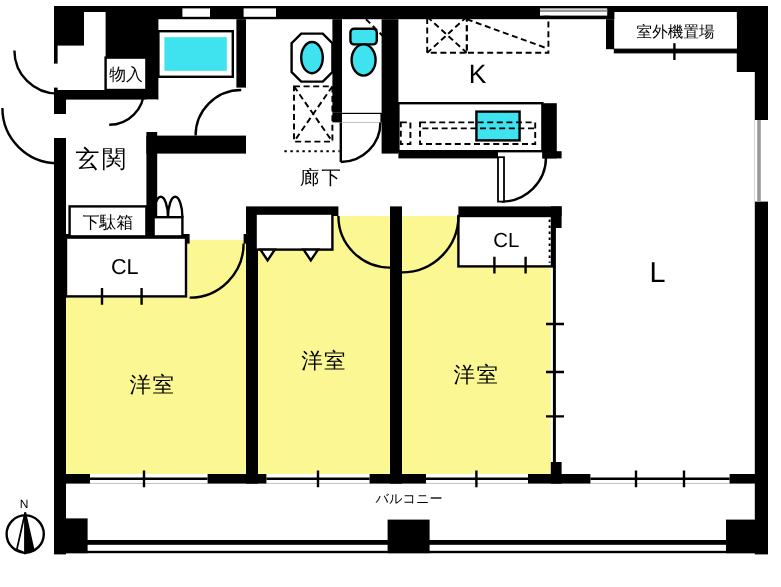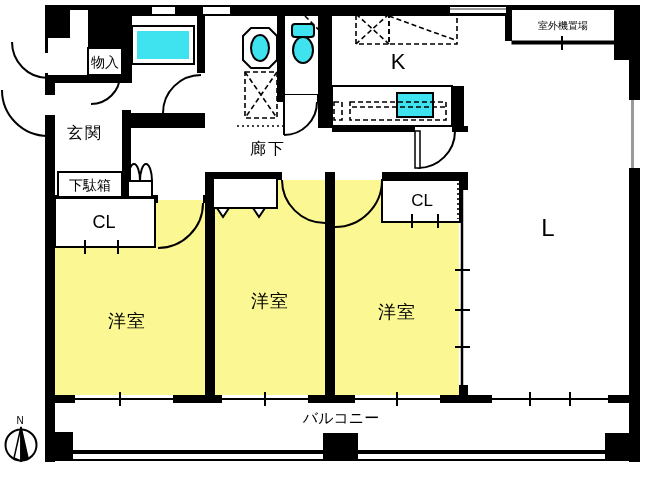--- a/index.html
+++ b/index.html
@@ -150,27 +150,27 @@
     <path class="ln" d="M455,270 H470 M455,310 H470 M455,347 H470"></path>
   </g>
 
   <g>
     <circle cx="21" cy="445" r="15.5" fill="#fff" stroke="#000" stroke-width="2"></circle>
     <polygon points="21,427 14,458 21,461" fill="#fff" stroke="#000" stroke-width="1.5"></polygon>
     <polygon points="21,427 28,458 21,461" fill="#000" stroke="#000" stroke-width="1.5"></polygon>
   </g>
 </svg>
 
-  <div class="lbl" style="left:85px;top:133px;font-size:16px;letter-spacing:2px;">玄関</div>
+  <div class="lbl" style="left:85px;top:133px;font-size:20px;letter-spacing:2px;">玄関</div>
   <div class="lbl" style="left:105px;top:62px;font-size:14px;">物入</div>
   <div class="lbl" style="left:90px;top:185px;font-size:14px;">下駄箱</div>
   <div class="lbl" style="left:268px;top:149px;font-size:16px;letter-spacing:2px;text-align:right;">廊下</div>
   <div class="lbl" style="left:398px;top:62px;font-size:22px;">K</div>
-  <div class="lbl" style="left:563px;top:26px;font-size:10px;">室外機置場</div>
+  <div class="lbl" style="left:563px;top:26px;font-size:13px;">室外機置場</div>
   <div class="lbl" style="left:104px;top:222px;font-size:18px;">CL</div>
   <div class="lbl" style="left:422px;top:200px;font-size:17px;">CL</div>
   <div class="lbl" style="left:127px;top:321px;font-size:18px;letter-spacing:1px;">洋室</div>
   <div class="lbl" style="left:270px;top:301px;font-size:18px;letter-spacing:1px;">洋室</div>
   <div class="lbl" style="left:397px;top:312px;font-size:18px;letter-spacing:1px;">洋室</div>
   <div class="lbl" style="left:548px;top:228px;font-size:24px;">L</div>
-  <div class="lbl" style="left:341px;top:417px;font-size:15px;text-align:center;">バルコニー</div>
+  <div class="lbl" style="left:341px;top:417px;font-size:11px;text-align:center;">バルコニー</div>
   <div class="lbl" style="left:20px;top:421px;font-size:10px;">N</div>
 </div>
 
 </body></html>

